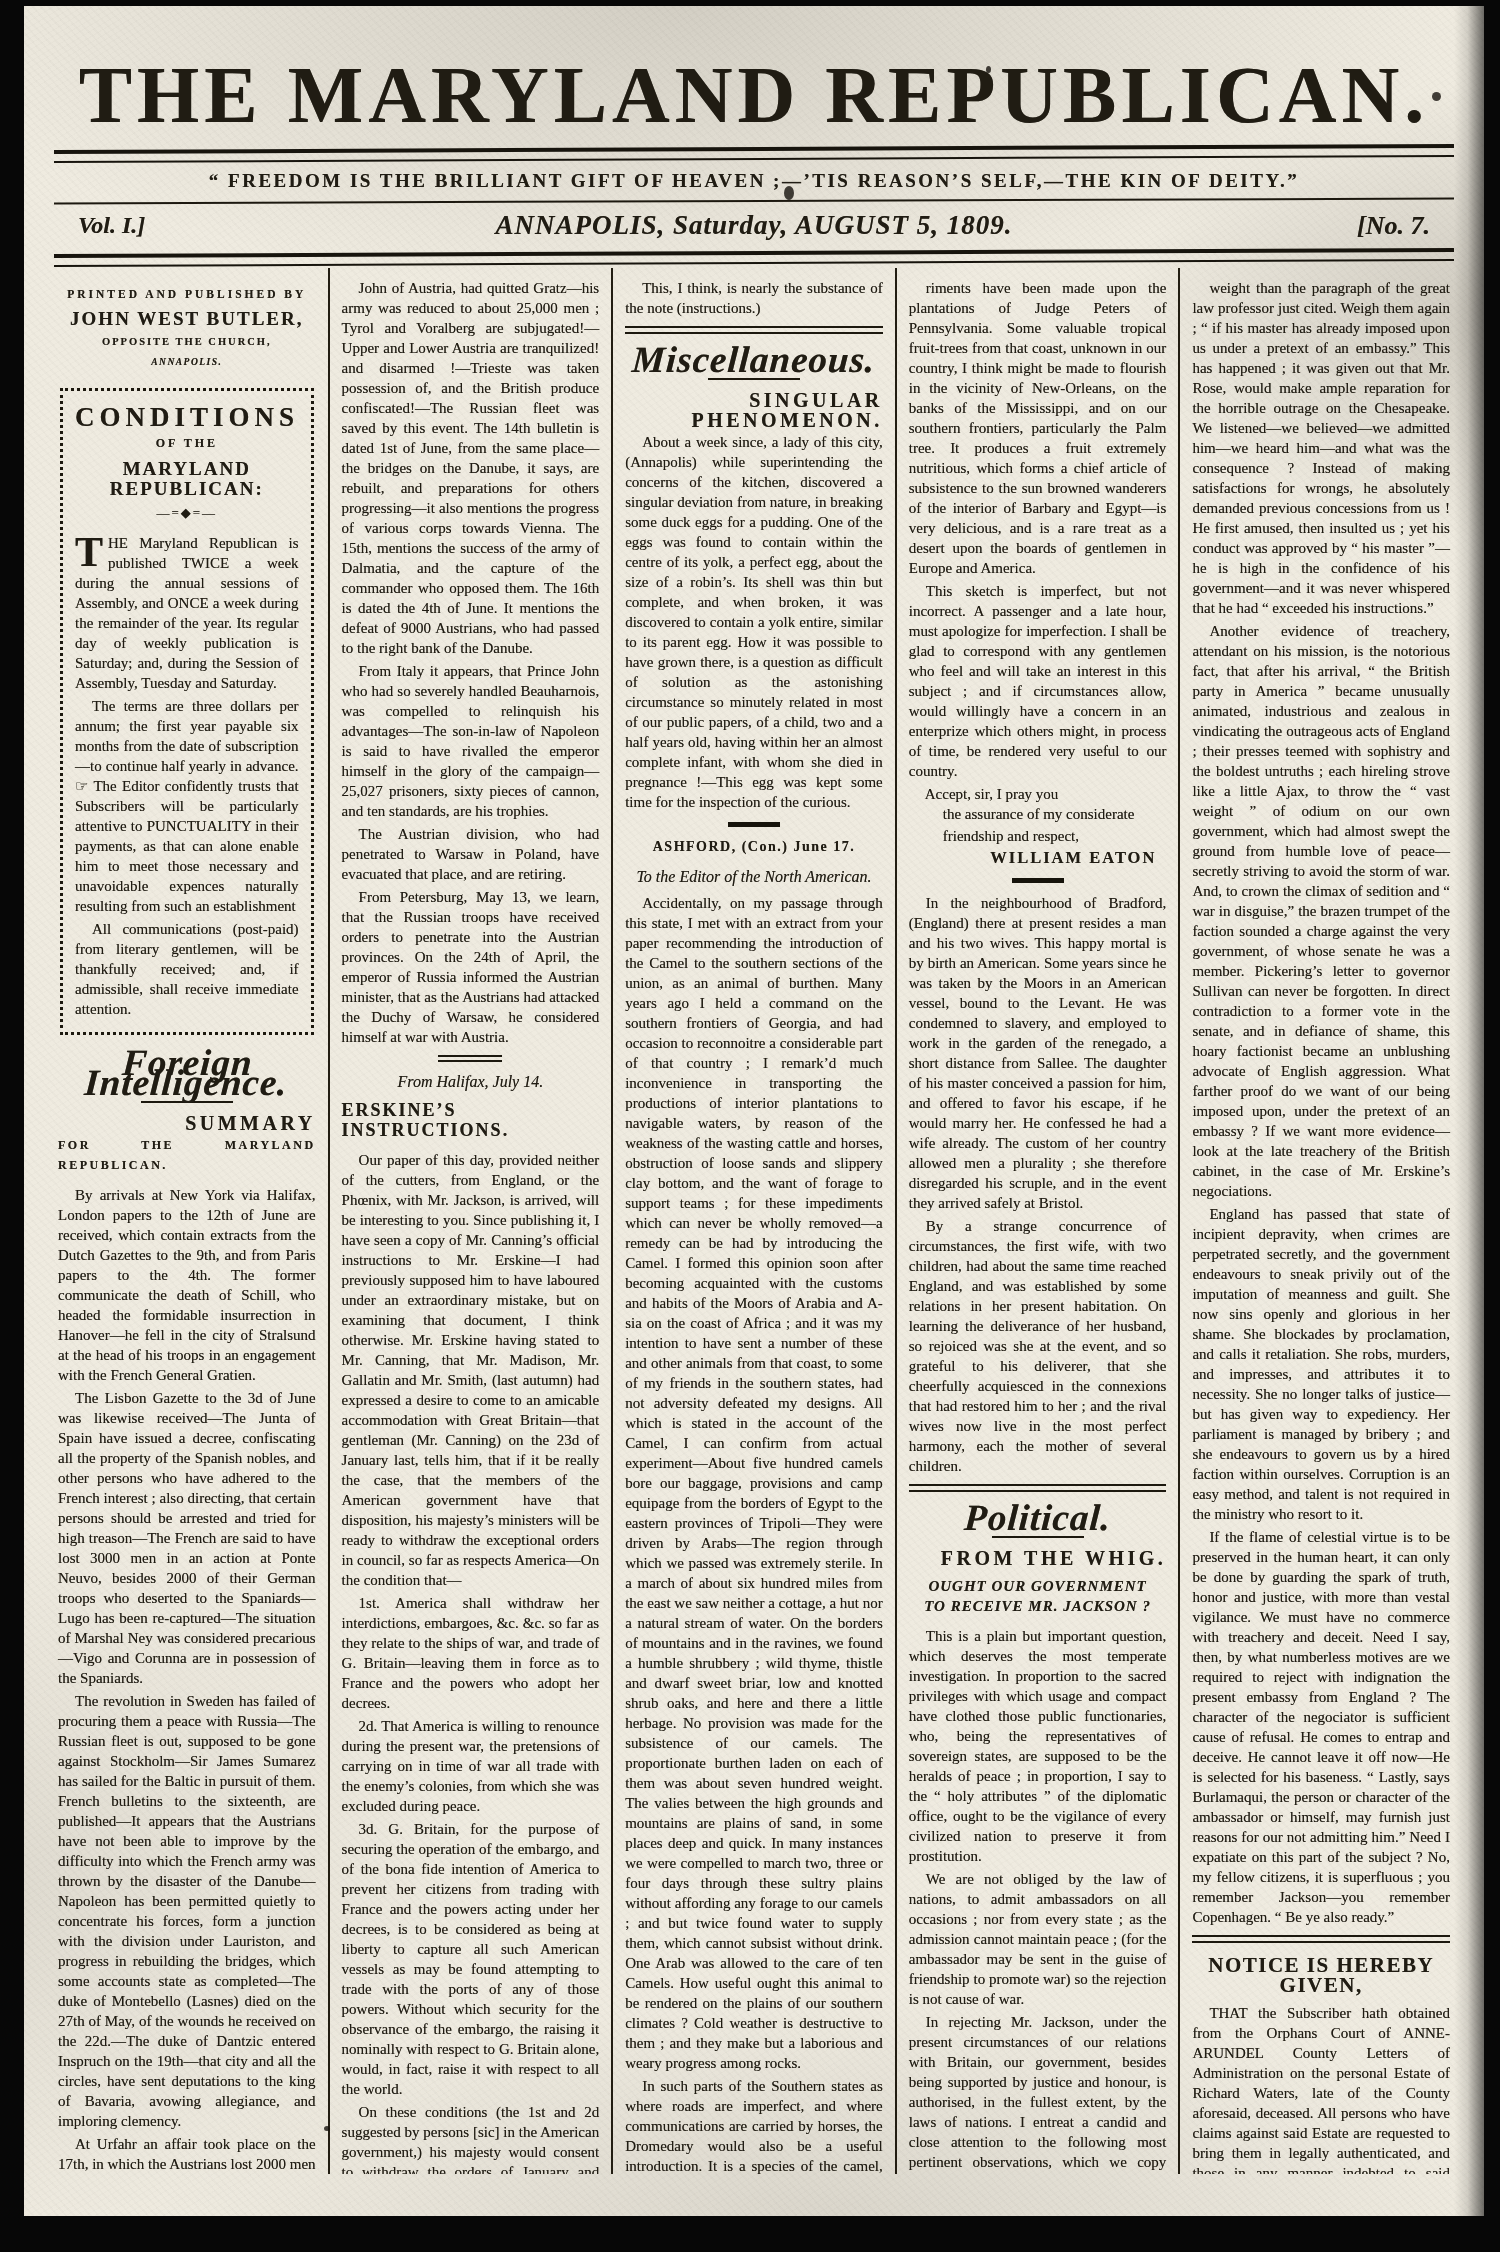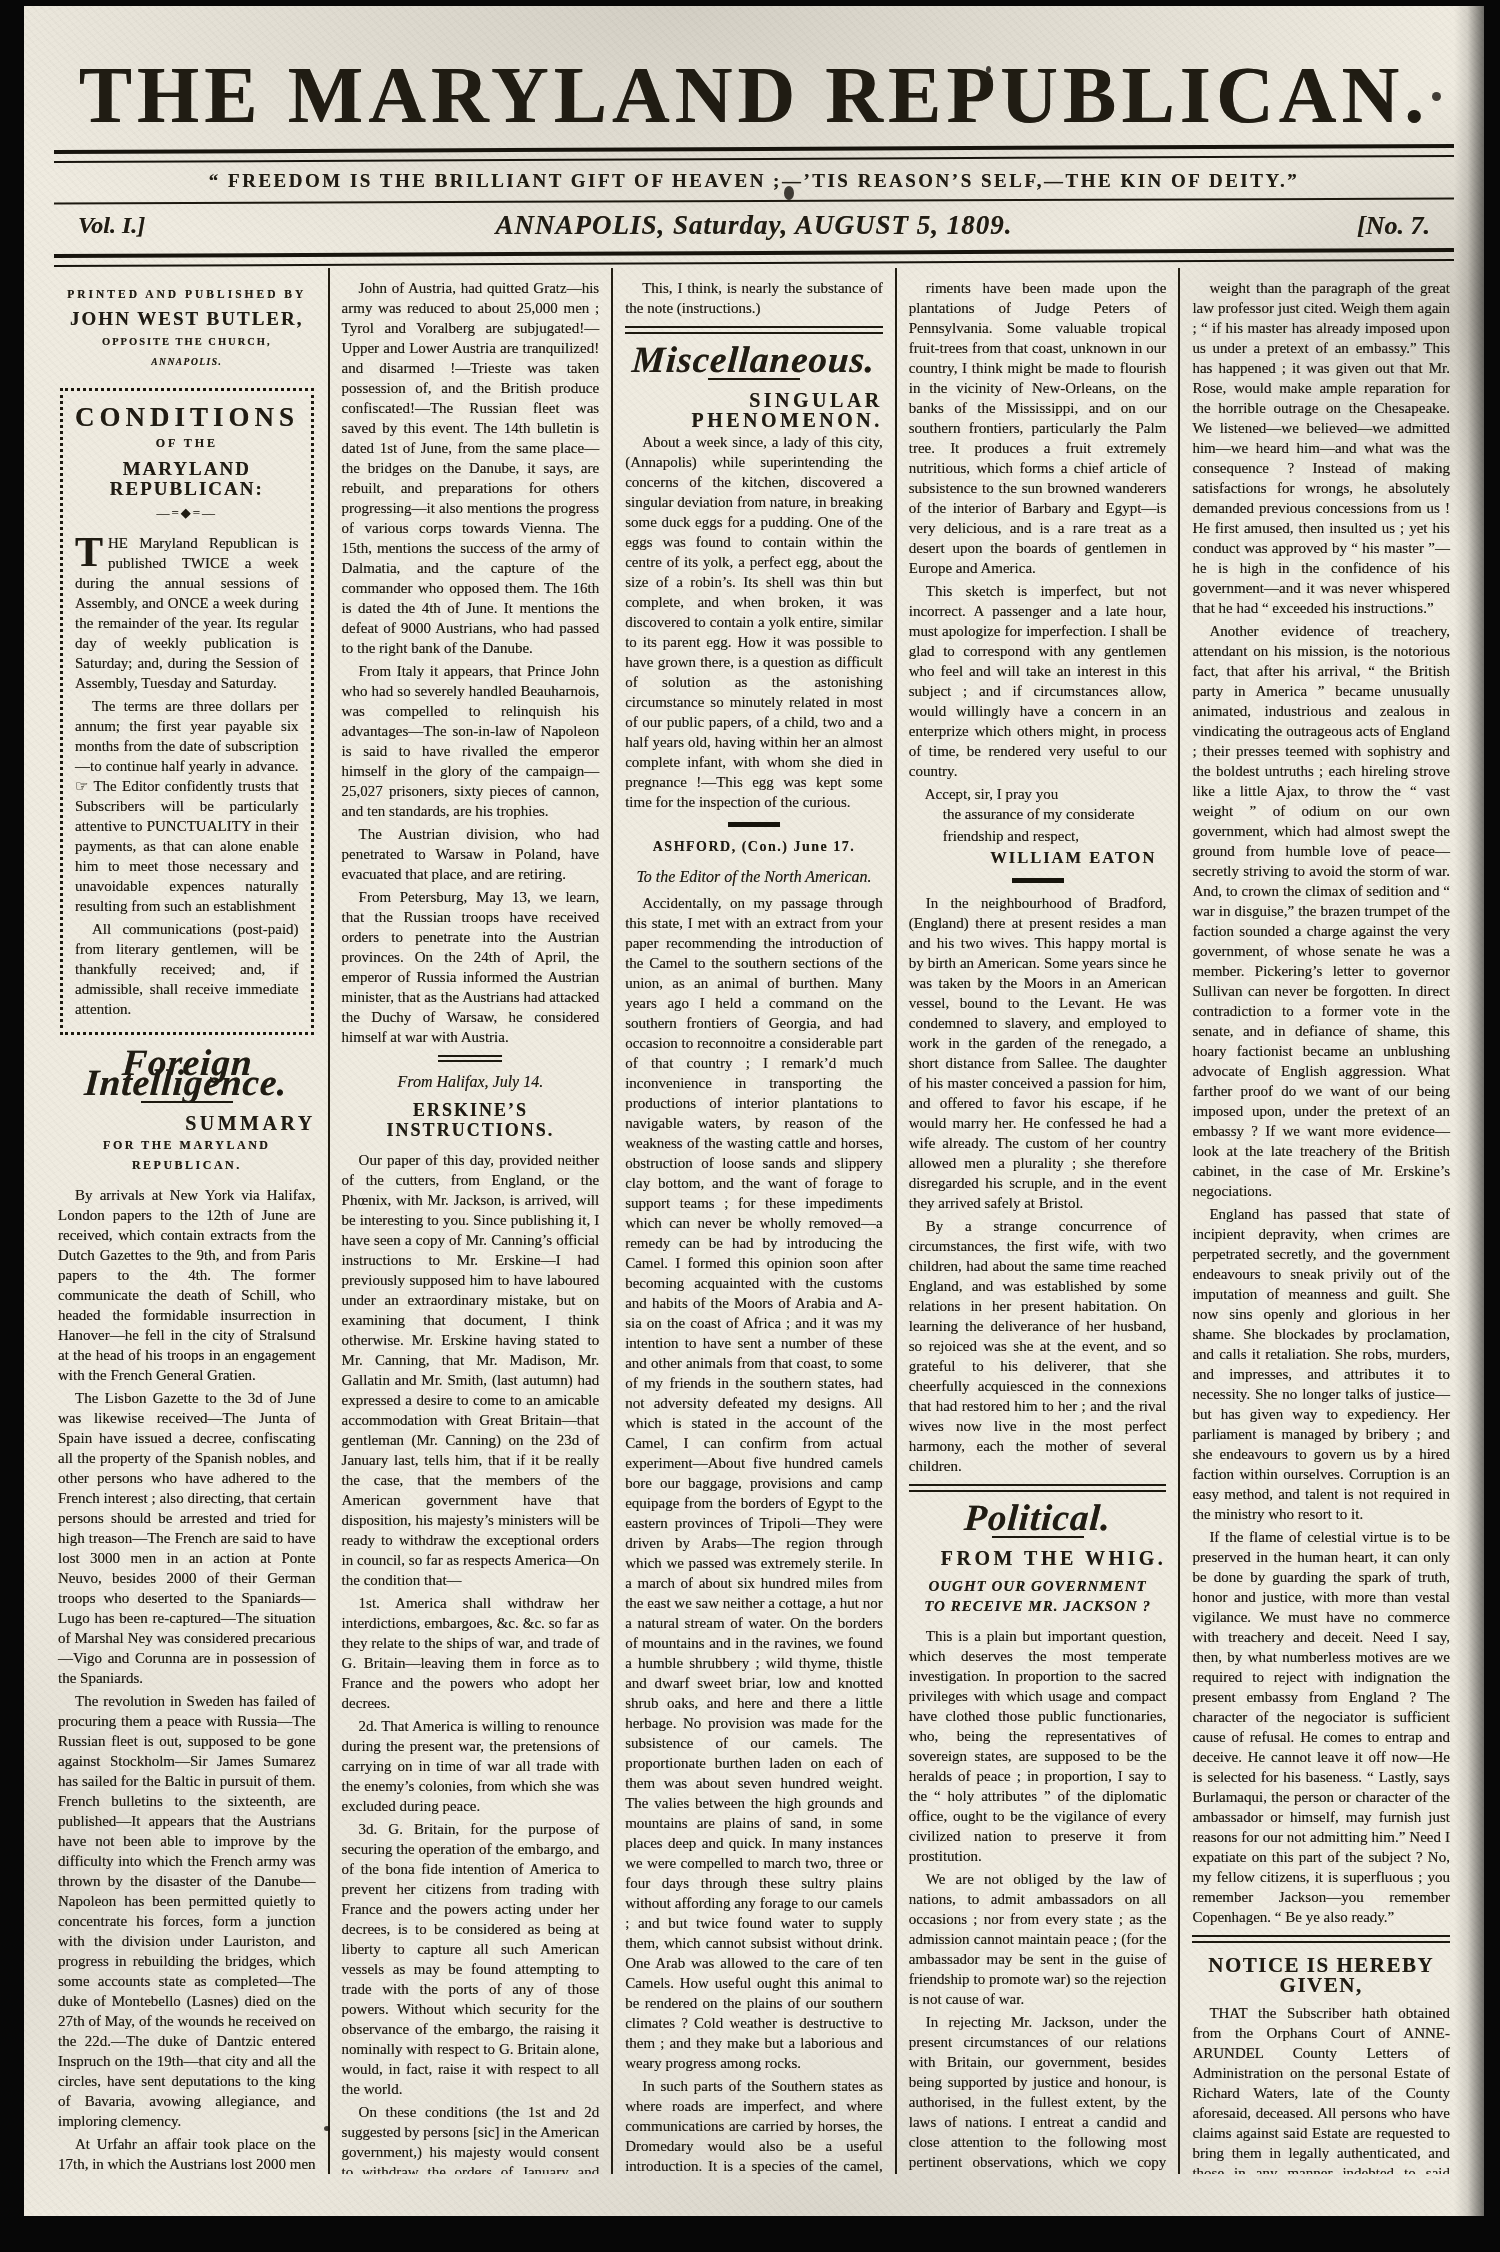--- a/index.html
+++ b/index.html
@@ -75,22 +75,22 @@
   .cond-title{text-align:center;font-size:27px;font-weight:700;letter-spacing:5px}
   .cond-ofthe{text-align:center;font-size:12px;font-weight:700;letter-spacing:3px;margin:6px 0}
   .cond-sub{text-align:center;font-size:19px;font-weight:700;letter-spacing:2px;margin-bottom:0}
   .ornament{text-align:center;font-size:13px;letter-spacing:2px;margin:4px 0 10px}
 
   .script-head{
     text-align:center;font-size:37px;font-style:italic;font-weight:700;
     transform:skewX(-4deg);margin:16px 0 4px;letter-spacing:1px;
   }
   .small-head{text-align:right;font-size:20px;font-weight:700;letter-spacing:3.5px;margin:10px 0 2px}
-  .tiny-head{text-align:center;font-size:12px;font-weight:700;letter-spacing:2.5px;margin:2px 0 10px}
-  .big-head{text-align:center;font-size:18px;font-weight:700;letter-spacing:2px;margin:8px 0 10px}
+  .tiny-head{font-size:12px;font-weight:700;letter-spacing:2.5px;margin:2px 0 10px}
+  .big-head{font-size:18px;font-weight:700;letter-spacing:2px;margin:8px 0 10px}
   .italic-head{text-align:center;font-size:16px;font-style:italic;margin:10px 0 6px}
   .italic-title{text-align:center;font-size:15px;font-style:italic;font-weight:700;letter-spacing:1px;margin:8px 8px 10px}
   .place-head{text-align:center;font-size:14px;font-weight:700;letter-spacing:1.5px;margin:10px 0 2px}
   .line-left{margin:2px 0 0 16px}
   .line-indent{margin:0 0 2px 34px}
   .signature{text-align:right;font-size:16.5px;font-weight:700;letter-spacing:2px;margin:2px 10px 6px 0}
   .notice-head{text-align:center;font-size:21px;font-weight:700;letter-spacing:1.5px;margin:12px 0 8px}
 
   .divider{margin:8px auto}
   .divider.short{border-top:2.5px solid #1c180e;width:92px}

